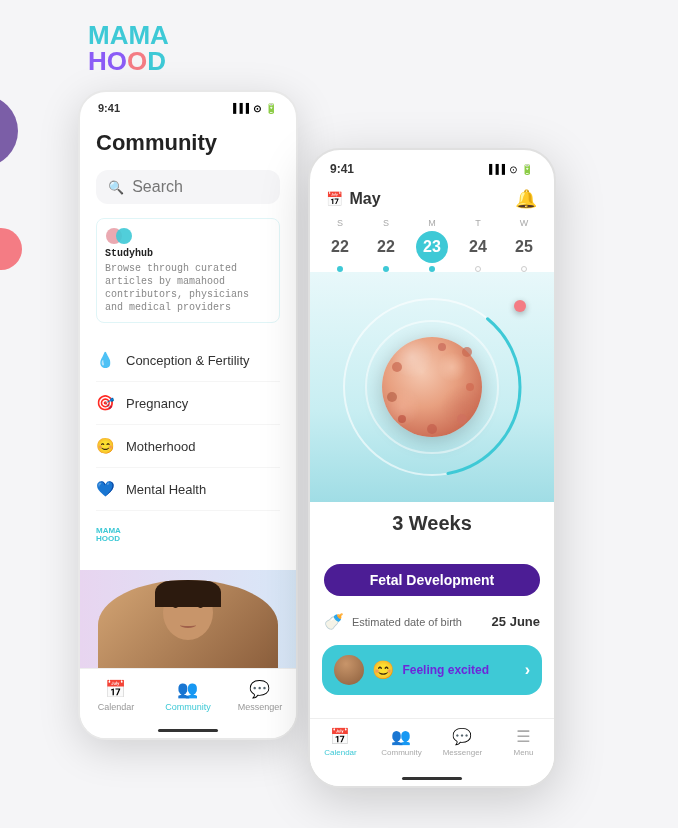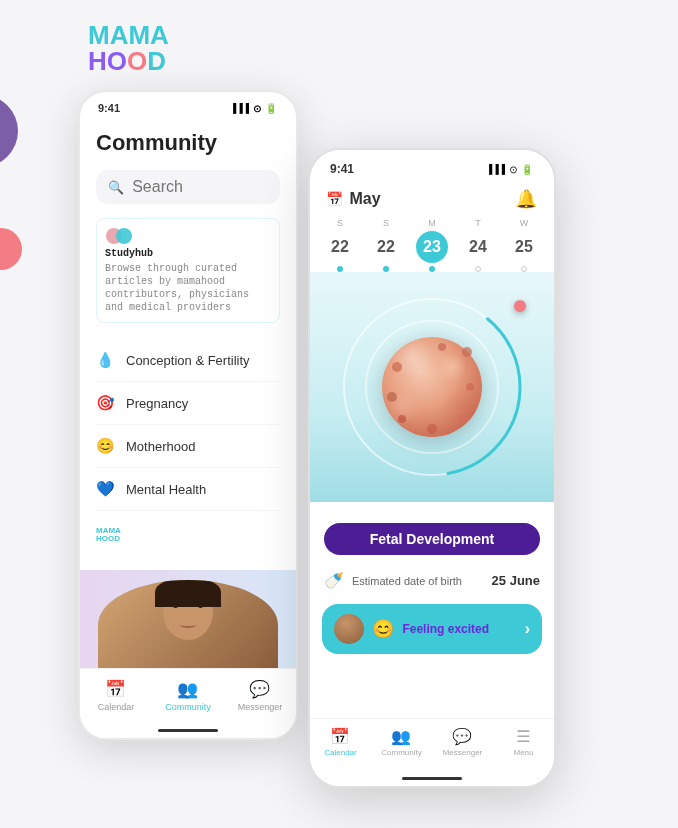--- a/index.html
+++ b/index.html
@@ -600,20 +600,21 @@
         <circle cx="10" cy="60" r="5" fill="#b05840" opacity="0.6"></circle>
         <circle cx="80" cy="82" r="5" fill="#d07060" opacity="0.7"></circle>
         <circle cx="50" cy="92" r="5" fill="#c05848" opacity="0.6"></circle>
         <circle cx="88" cy="50" r="4" fill="#d06850" opacity="0.7"></circle>
         <circle cx="20" cy="82" r="4" fill="#b84838" opacity="0.6"></circle>
         <circle cx="60" cy="10" r="4" fill="#c86858" opacity="0.7"></circle>
       </svg>
     </div>
   </div>
 
+  <div class="weeks-label">3 Weeks</div>
 
   <div class="action-btns">
     <button class="btn-teal">Fetal Development</button>
   </div>
 
   <div class="birth-row">
     <div class="birth-left">
       <span style="font-size:16px">🍼</span>
       <span>Estimated date of birth</span>
     </div>

